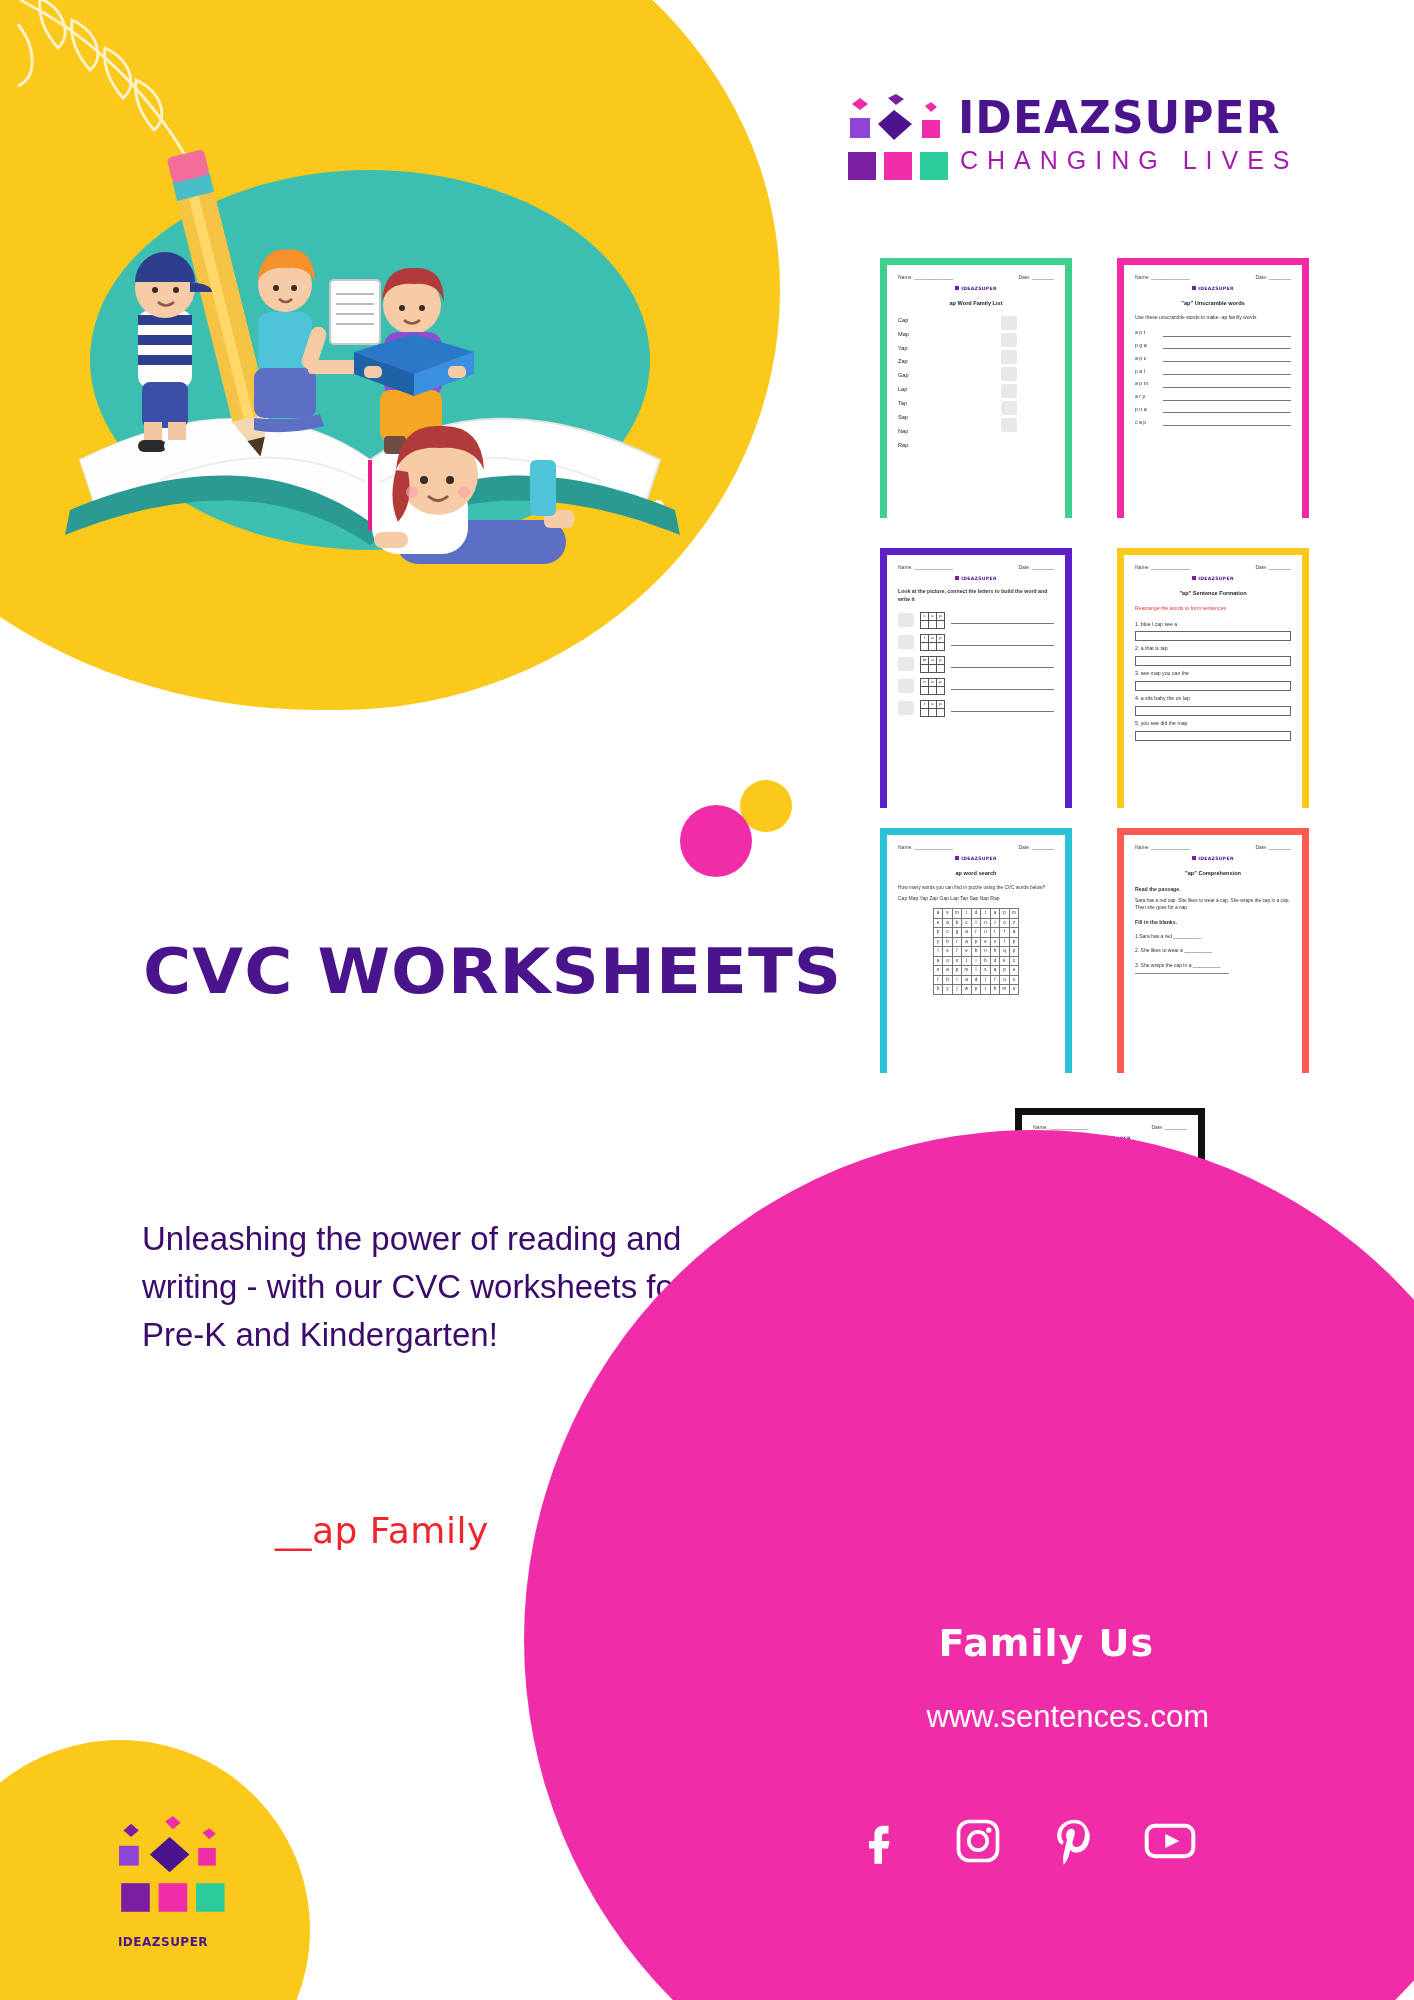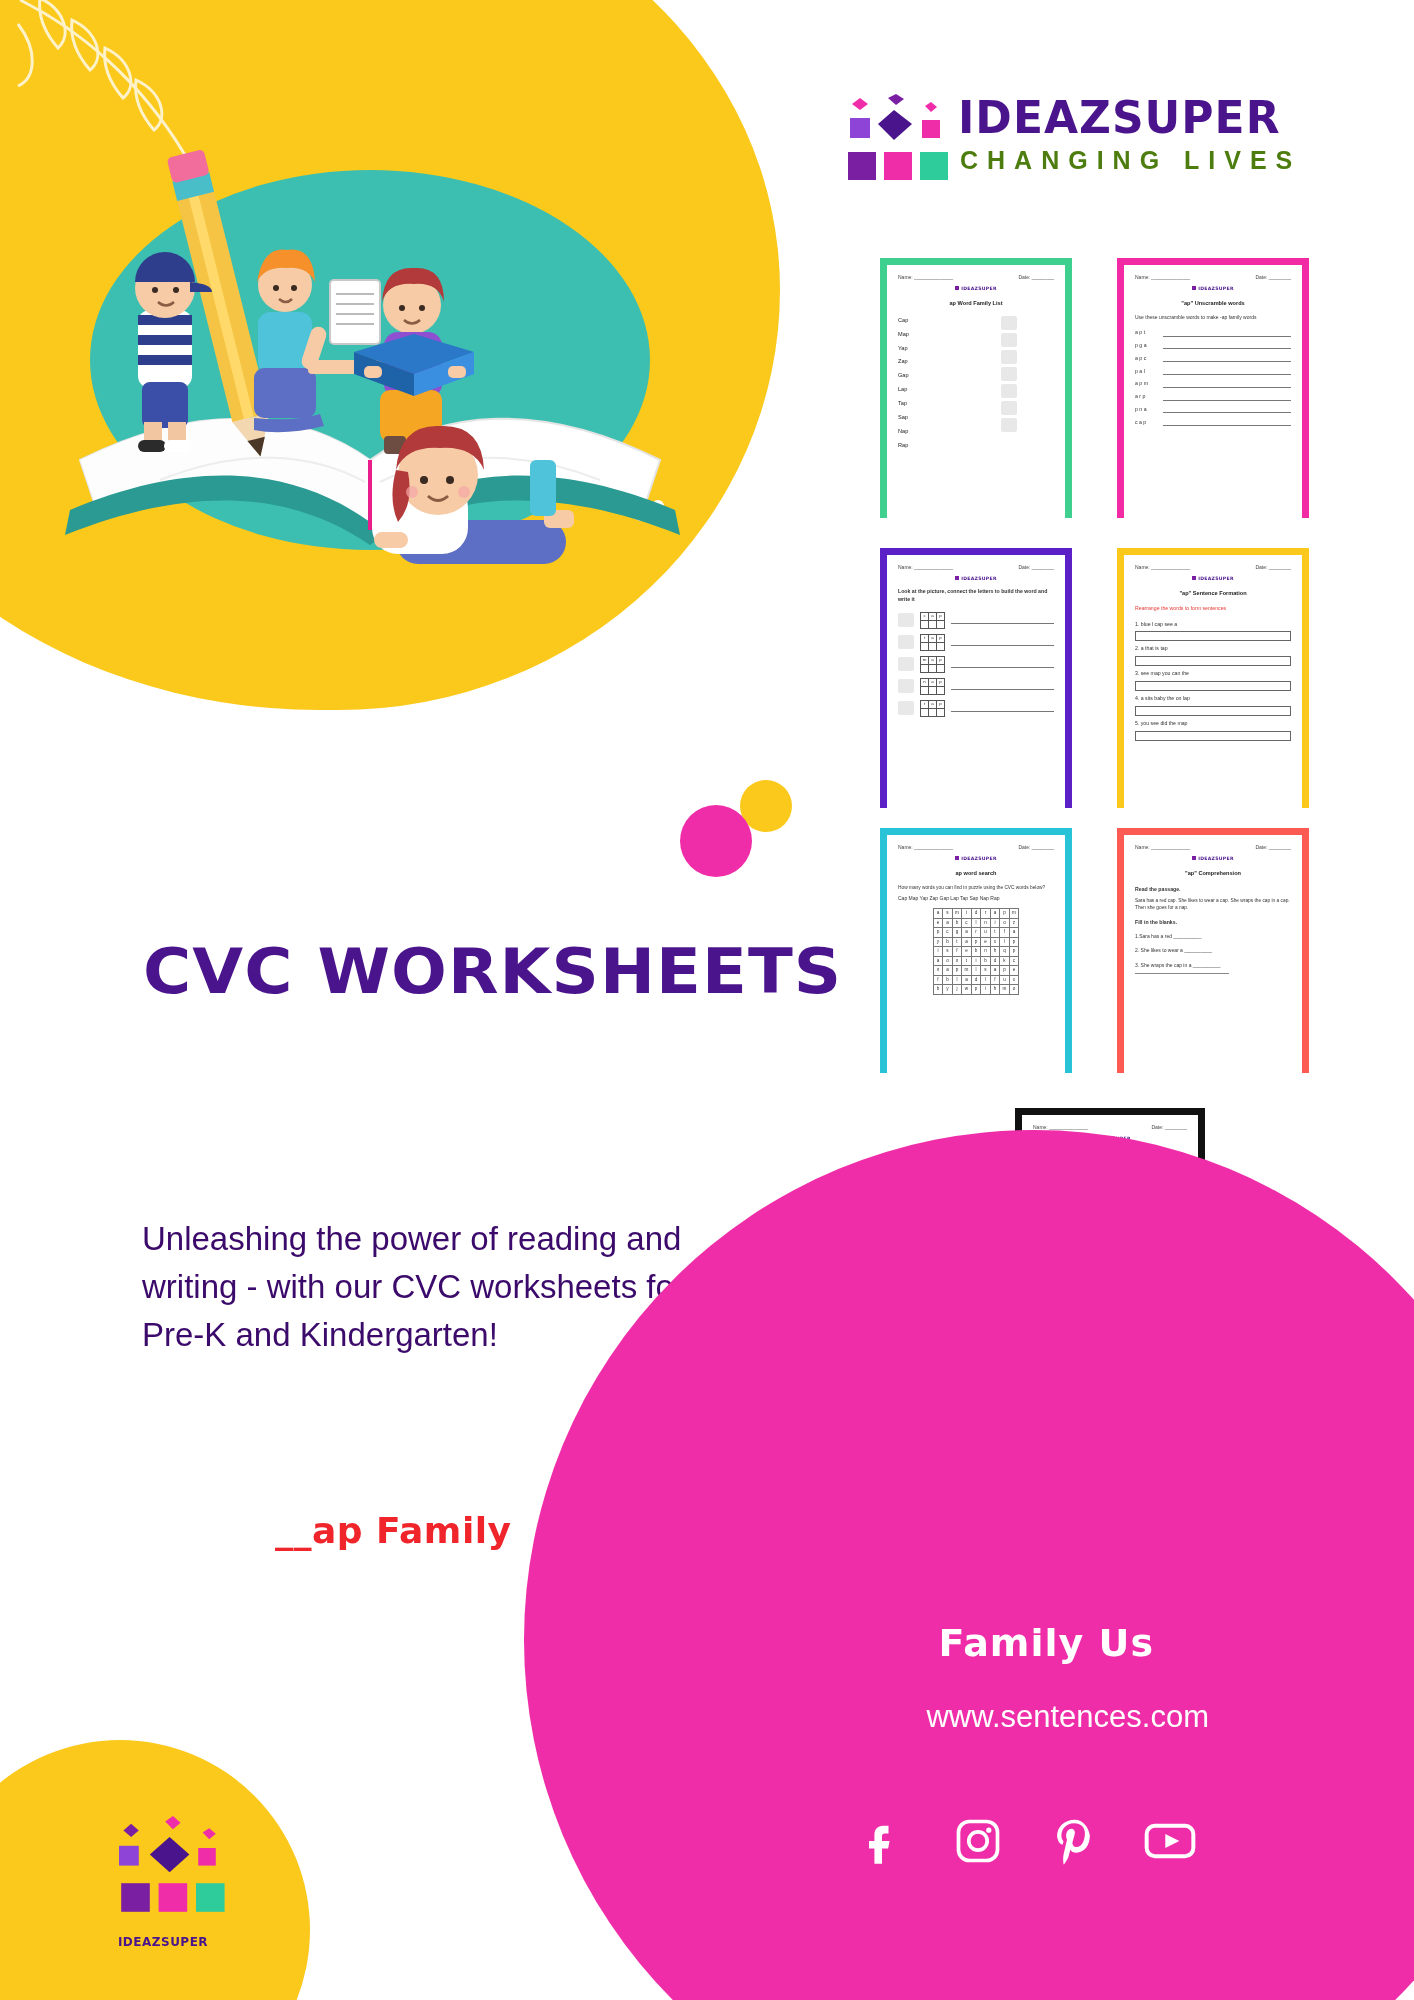--- a/index.html
+++ b/index.html
@@ -50,34 +50,34 @@
   }
 
   .subtext {
     position: absolute; left: 142px; top: 1215px; width: 560px;
     font-size: 33px; line-height: 1.46; color: #3B0A6B; font-weight: 400;
   }
 
   .family-line {
     position: absolute; left: 275px; top: 1510px;
     font-family: "DejaVu Sans", sans-serif;
-    font-weight: 700; font-size: 36px; color: #F0252C; letter-spacing: .5px;
+    font-weight: 400; font-size: 36px; color: #F0252C; letter-spacing: .5px;
   }
 
   
   .logo-top { position: absolute; left: 830px; top: 88px; width: 530px; height: 105px; }
   .logo-marks { position: absolute; left: 0; top: 6px; width: 120px; height: 90px; }
   .logo-name {
     position: absolute; left: 128px; top: 4px;
     font-family: "DejaVu Sans", sans-serif; font-weight: 700;
     font-size: 44px; letter-spacing: 1px; color: #4A148C;
   }
   .logo-tag {
     position: absolute; left: 130px; top: 58px;
-    font-size: 25px; letter-spacing: 9px; color: #4d7c0f; font-weight: 700;
+    font-size: 25px; letter-spacing: 9px; color: #a21caf; font-weight: 400;
   }
 
   
   .sheet {
     position: absolute; background: #fff;
     display: flex; align-items: stretch; justify-content: center;
   }
   .sheet .inner {
     background: #fff; width: 100%; height: 100%; margin: 7px;
     padding: 9px 11px; overflow: hidden;

